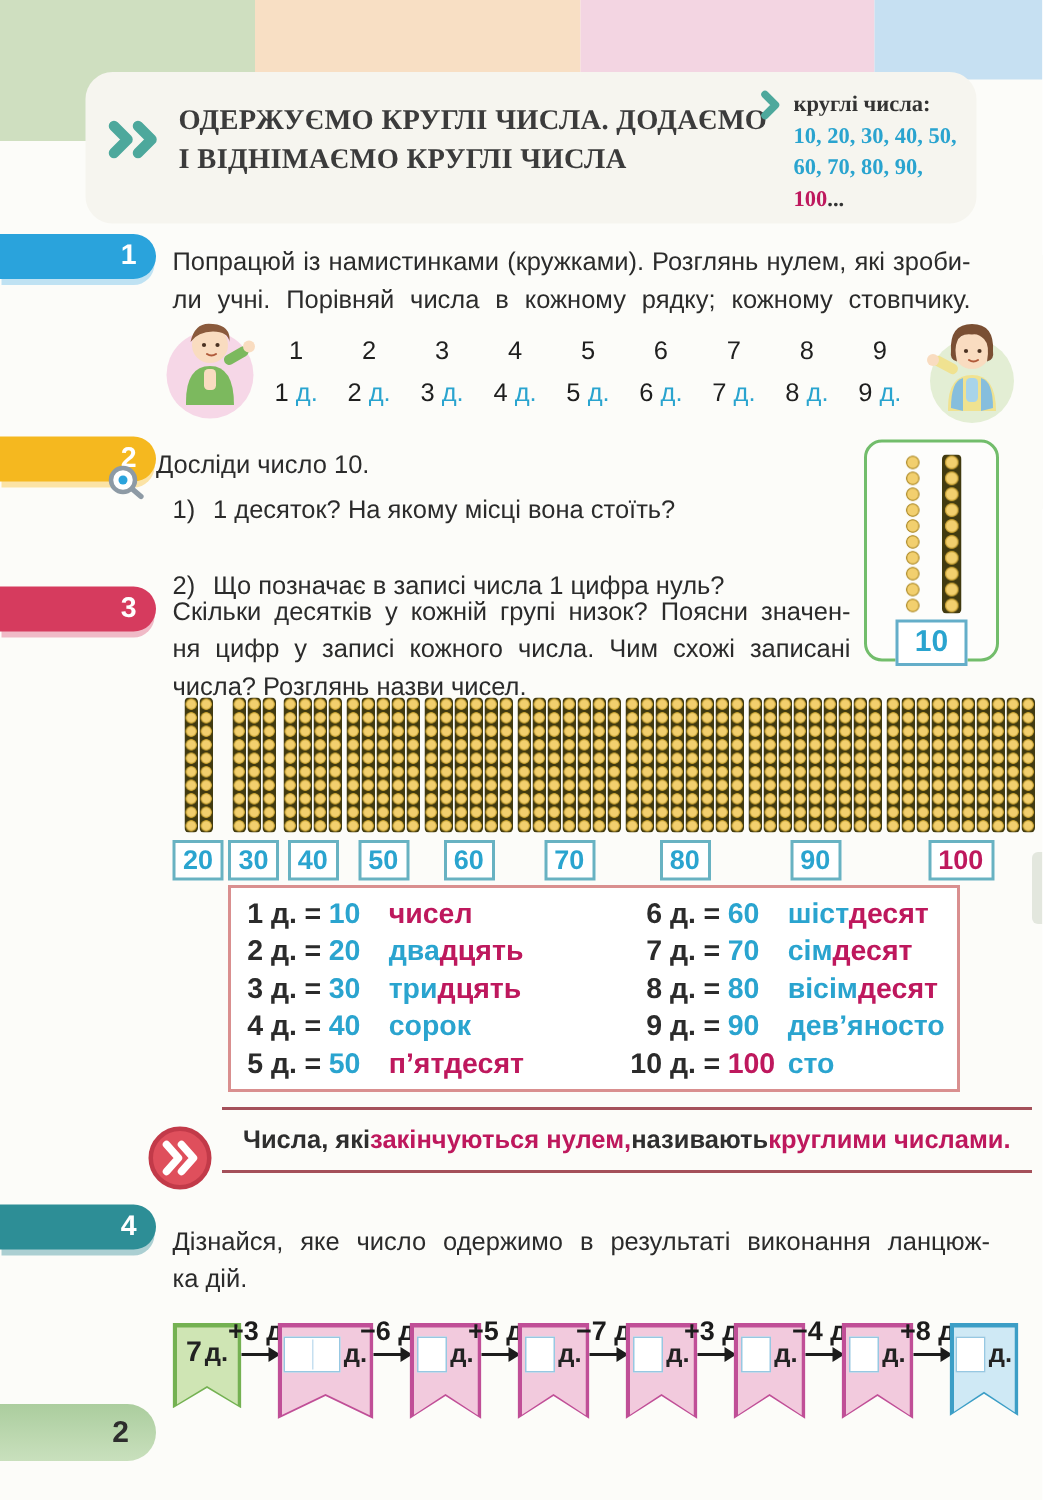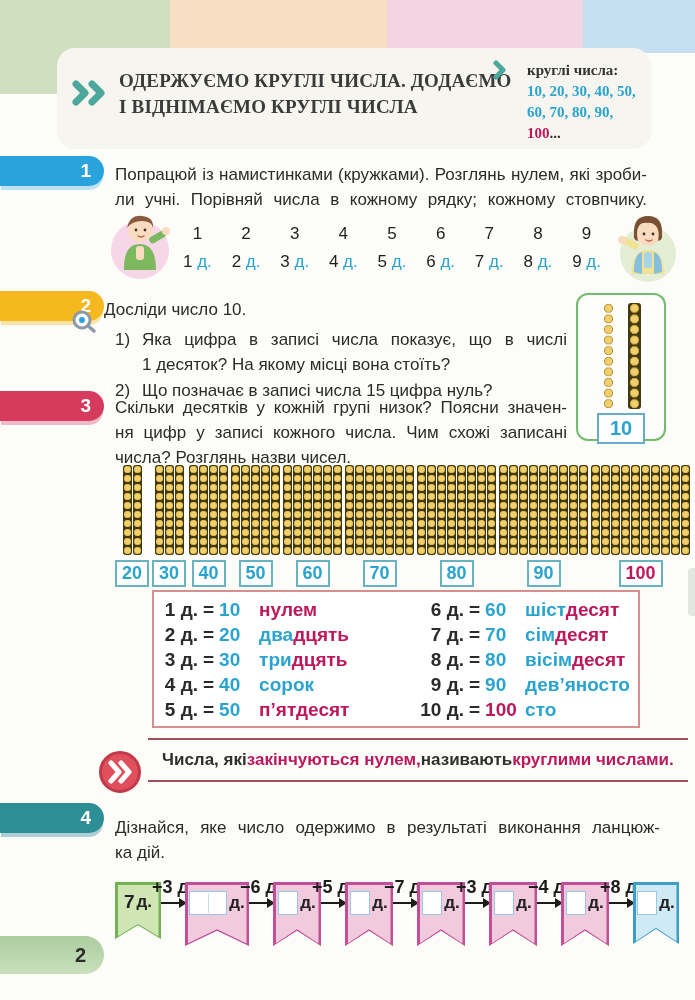--- a/index.html
+++ b/index.html
@@ -12,21 +12,21 @@
   .tab-peach{left:170px;width:217px;height:48px;background:#f8dfc4;}
   .tab-pink{left:387px;width:196px;height:48px;background:#f3d5e2;}
   .tab-blue{left:583px;width:112px;height:53px;background:#c6e0f2;}
 
   
   .header-card{position:absolute;left:57px;top:48px;width:594px;height:101px;background:#f6f5ef;
                border-radius:18px;z-index:2;font-family:Liberation Serif, serif;}
   .hdr-chev{position:absolute;left:15px;top:32px;}
   .hdr-title{position:absolute;left:62px;top:20px;font-size:19px;font-weight:bold;color:#3b3b3b;
              line-height:26px;letter-spacing:.2px;}
-  .hdr-side{position:absolute;left:440px;top:12px;width:140px;display:flex;gap:20px;justify-content:center;}
+  .hdr-side{position:absolute;left:450px;top:12px;width:140px;display:flex;gap:8px;}
   .side-col{font-size:15px;font-weight:bold;line-height:21px;}
   .side-label{color:#333;}
   .side-nums{width:114px;color:#2aa4cf;}
   .c-blue{color:#2aa4cf;} .c-magenta{color:#be185d;} .c-black{color:#2f2f2f;} .c-dark{color:#333;}
 
   
   .pill{position:absolute;left:0;width:104px;height:30px;border-radius:0 16px 16px 0;color:#fff;
         font-size:19px;font-weight:bold;display:flex;align-items:center;justify-content:flex-end;
         padding-right:13px;box-sizing:border-box;z-index:3;}
   .pill1{top:156px;background:#2aa3dc;box-shadow:0 5px 0 -1px #bfe2f3;}
@@ -254,28 +254,27 @@
       <circle cx="47" cy="26" r="1.4" fill="#4a3222"></circle>
       <path d="M40 32 Q43 34 46 32" fill="none" stroke="#b05a3a" stroke-width="1.4" stroke-linecap="round"></path>
       <rect x="38" y="44" width="8" height="16" rx="3" fill="#a8d4ea"></rect>
     </svg>
   </span>
 
   <div class="txt" id="t2-intro">Досліди число 10.</div>
   <div class="txt t2-item" id="t2-item1">
     <span class="t2-marker">1)</span>
     <span class="t2-lines">
-        <div class="tline jl">Яка цифра в записі числа показує, що в числі</div>
         <div class="tline">1 десяток? На якому місці вона стоїть?</div>
       </span>
   </div>
   <div class="txt t2-item" id="t2-item2">
     <span class="t2-marker">2)</span>
     <span class="t2-lines">
-        <div class="tline">Що позначає в записі числа 15 цифра нуль?</div>
+        <div class="tline">Що позначає в записі числа 1 цифра нуль?</div>
       </span>
   </div>
 
   <div class="beadsbox">
     <div class="strings">
       <div class="string-loose"></div>
       <div class="string-strip"></div>
     </div>
     <div class="box-val">10</div>
   </div>
@@ -386,21 +385,21 @@
         <div class="blabel c-magenta">100</div>
       </div>
     </div>
 
   <div id="names-table">
       <div class="tcol tcol-left">
         <div class="trow">
           <span class="t-tens">1 д.</span>
           <span class="t-eq">=</span>
           <span class="t-val c-blue">10</span>
-          <span class="t-name"><span class="c-magenta">нулем</span></span>
+          <span class="t-name"><span class="c-magenta">чисел</span></span>
         </div>
         <div class="trow">
           <span class="t-tens">2 д.</span>
           <span class="t-eq">=</span>
           <span class="t-val c-blue">20</span>
           <span class="t-name"><span class="c-blue">два</span><span class="c-magenta">дцять</span></span>
         </div>
         <div class="trow">
           <span class="t-tens">3 д.</span>
           <span class="t-eq">=</span>

